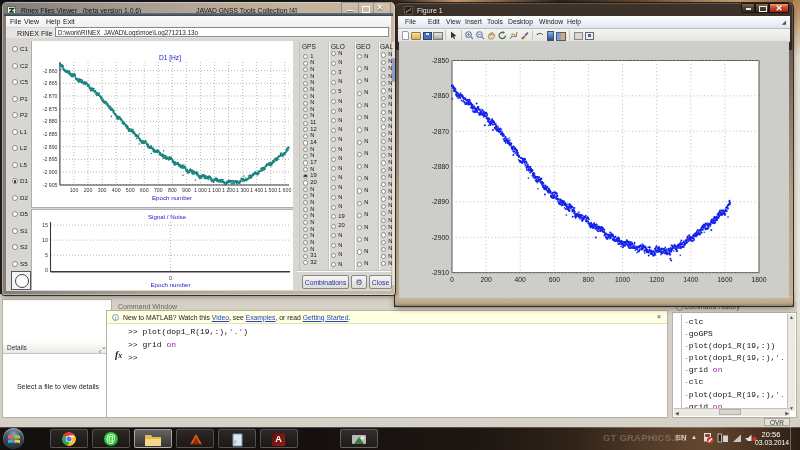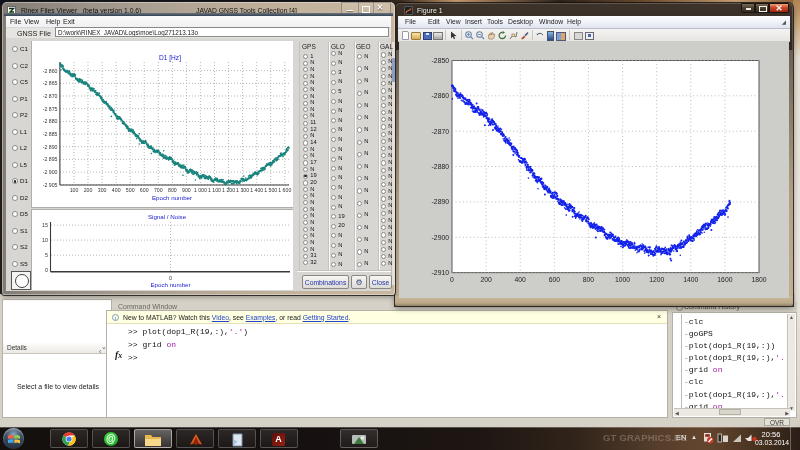--- a/index.html
+++ b/index.html
@@ -1394,21 +1394,21 @@
 <div class="abs" style="left:6px;top:16px;width:385px;height:275px;background:#d8d6d2"></div>
 <div class="abs" style="left:6px;top:16px;width:385px;height:22px;background:#e7e5e2"></div>
 
 <div class="abs" style="left:6px;top:16px;width:385px;height:10.5px;background:linear-gradient(180deg,#fbfbfc,#f0f0f2);border-bottom:1px solid #d8d8da;font-size:7px;color:#222">
  <span class="abs" style="left:4px;top:1.6px">File</span>
     <span class="abs" style="left:18px;top:1.6px">View</span>
     <span class="abs" style="left:40px;top:1.6px">Help</span>
     <span class="abs" style="left:57px;top:1.6px">Exit</span>
 </div>
 
-<div class="abs" style="left:17px;top:28.5px;font-size:7.2px;color:#222">GNSS File</div>
+<div class="abs" style="left:17px;top:28.5px;font-size:7.2px;color:#222">RINEX File</div>
 <div class="abs" style="left:55px;top:27px;width:334px;height:10px;background:#fff;border:1px solid #888;box-sizing:border-box;font-size:6.3px;color:#222;line-height:9.5px;padding-left:2px;white-space:nowrap;overflow:hidden">D:\work\RINEX_JAVAD\Logs\moe\Log271213.13o</div>
 
 <span style="position:absolute;left:12px;top:46.4px;width:6px;height:6px;border-radius:50%;background:#fff;border:1px solid #8a8a8a;box-sizing:border-box"></span>
 <span style="position:absolute;left:20.0px;top:45.0px;font-size:6.2px;color:#111">C1</span>
 <span style="position:absolute;left:12px;top:62.9px;width:6px;height:6px;border-radius:50%;background:#fff;border:1px solid #8a8a8a;box-sizing:border-box"></span>
 <span style="position:absolute;left:20.0px;top:61.5px;font-size:6.2px;color:#111">C2</span>
 <span style="position:absolute;left:12px;top:79.4px;width:6px;height:6px;border-radius:50%;background:#fff;border:1px solid #8a8a8a;box-sizing:border-box"></span>
 <span style="position:absolute;left:20.0px;top:78.0px;font-size:6.2px;color:#111">C5</span>
 <span style="position:absolute;left:12px;top:95.9px;width:6px;height:6px;border-radius:50%;background:#fff;border:1px solid #8a8a8a;box-sizing:border-box"></span>
 <span style="position:absolute;left:20.0px;top:94.5px;font-size:6.2px;color:#111">P1</span>

